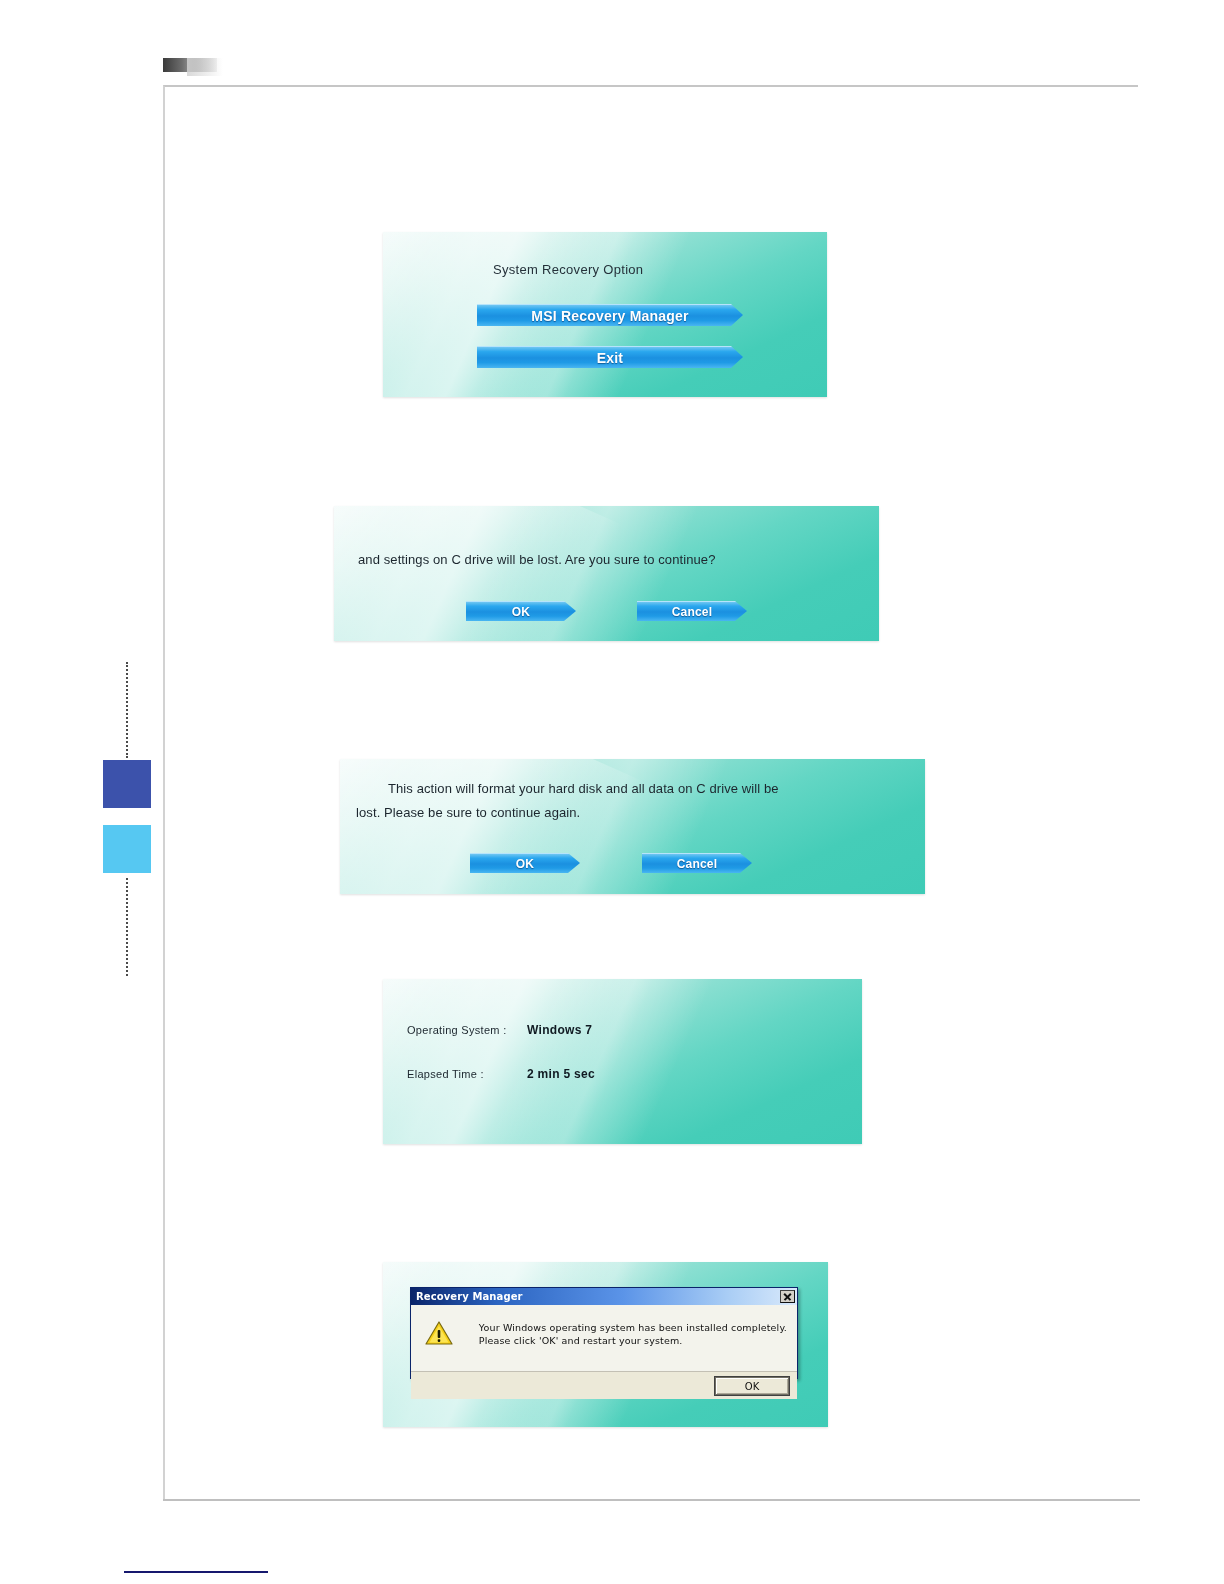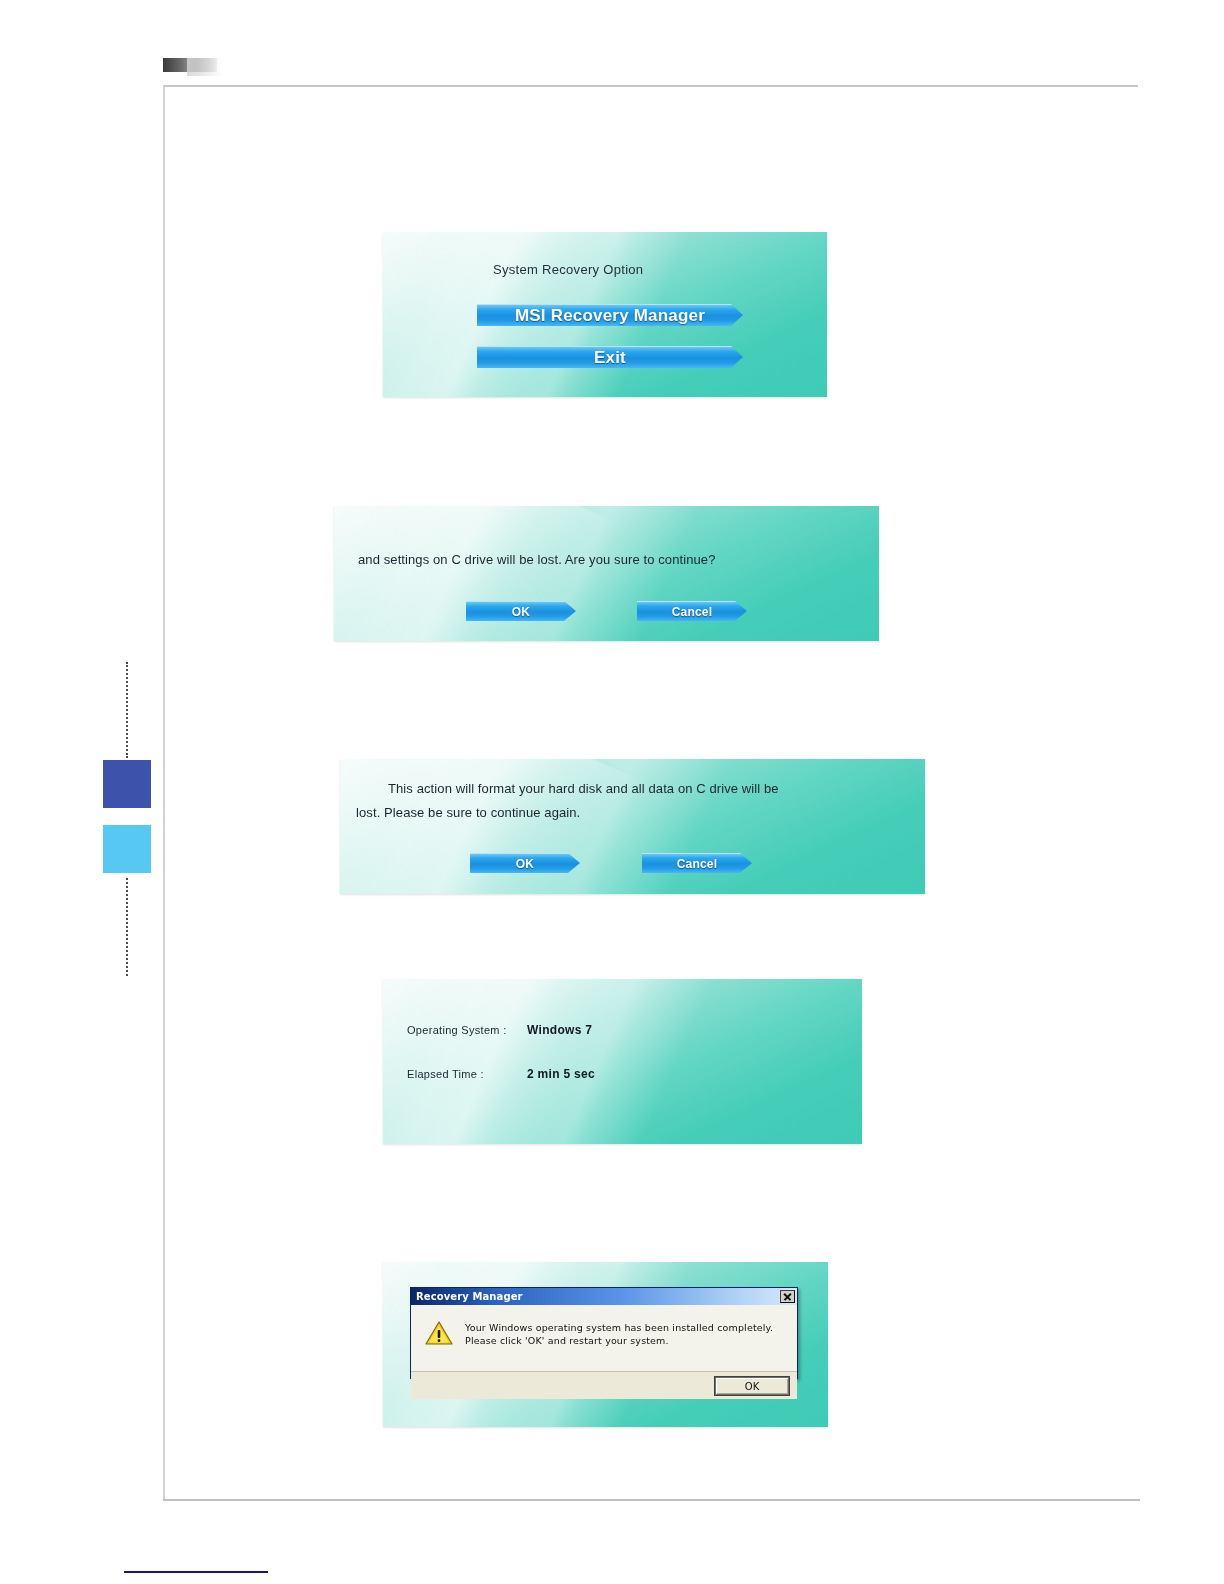--- a/index.html
+++ b/index.html
@@ -161,21 +161,21 @@
       #2aa7ee 22%,
       #1b90e0 52%,
       #1f9ae6 74%,
       #49b6f2 100%);
     border-top: 1px solid #b6e4fb;
     -webkit-clip-path: polygon(0 0, calc(100% - 12px) 0, 100% 50%, calc(100% - 12px) 100%, 0 100%);
     clip-path: polygon(0 0, calc(100% - 12px) 0, 100% 50%, calc(100% - 12px) 100%, 0 100%);
     box-sizing: border-box;
     cursor: pointer;
   }
-  .aqua-btn.tall { height: 22px; line-height: 22px; font-size: 17px; }
+  .aqua-btn.tall { height: 22px; line-height: 22px; font-size: 14px; }
 
   .aqua-title {
     position: absolute;
     color: #25313a;
     font-size: 13px;
     letter-spacing: 0.3px;
   }
   .aqua-body {
     position: absolute;
     color: #1c262e;
@@ -267,20 +267,21 @@
 
   .winbox-content {
     position: relative;
     height: 67px;
     background: #f3f3ec;
     border-bottom: 1px solid #c3c0b4;
     display: flex;
     align-items: flex-start;
     padding: 15px 10px 0 14px;
     box-sizing: border-box;
+    justify-content: space-between;
   }
   .warn-icon {
     flex: 0 0 auto;
     width: 28px;
     height: 26px;
     margin-right: 12px;
   }
   .winbox-msg {
     font-size: 9.5px;
     line-height: 13px;

